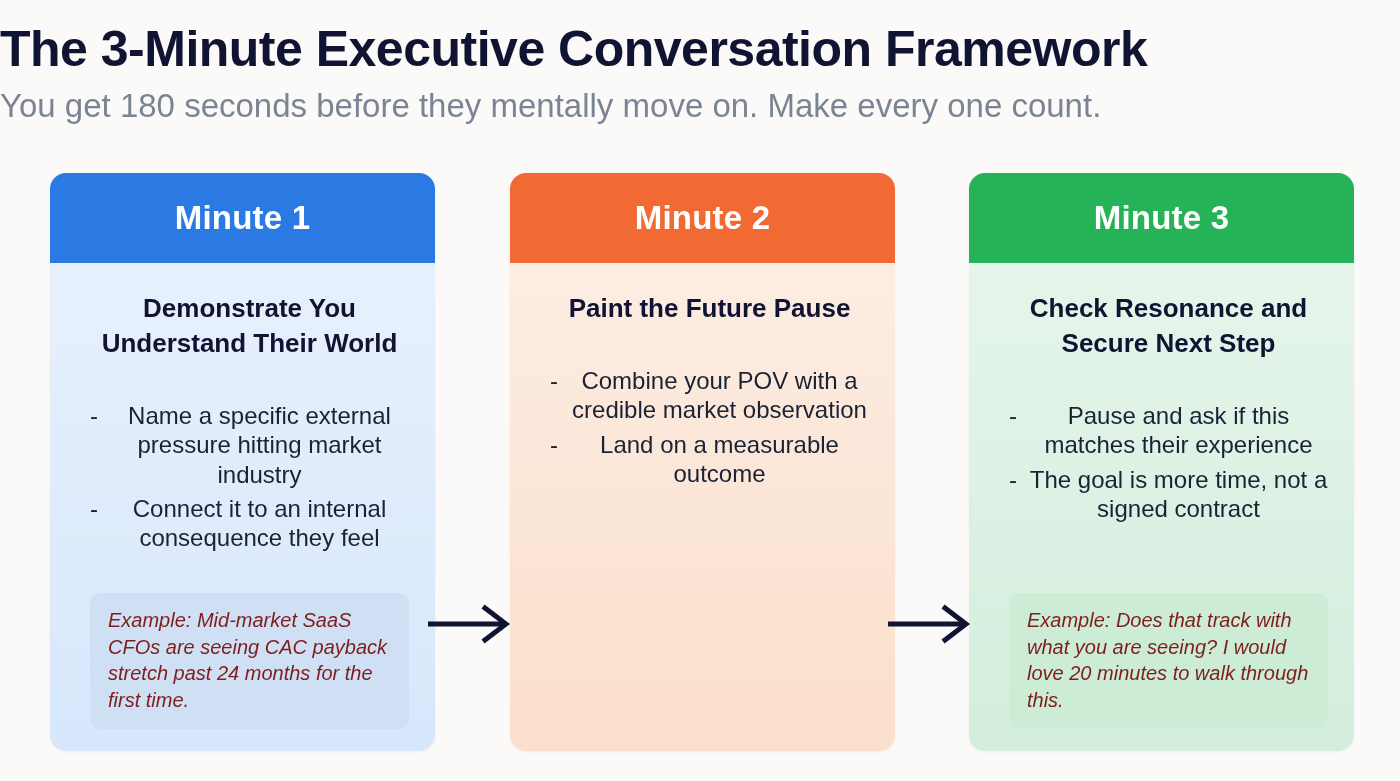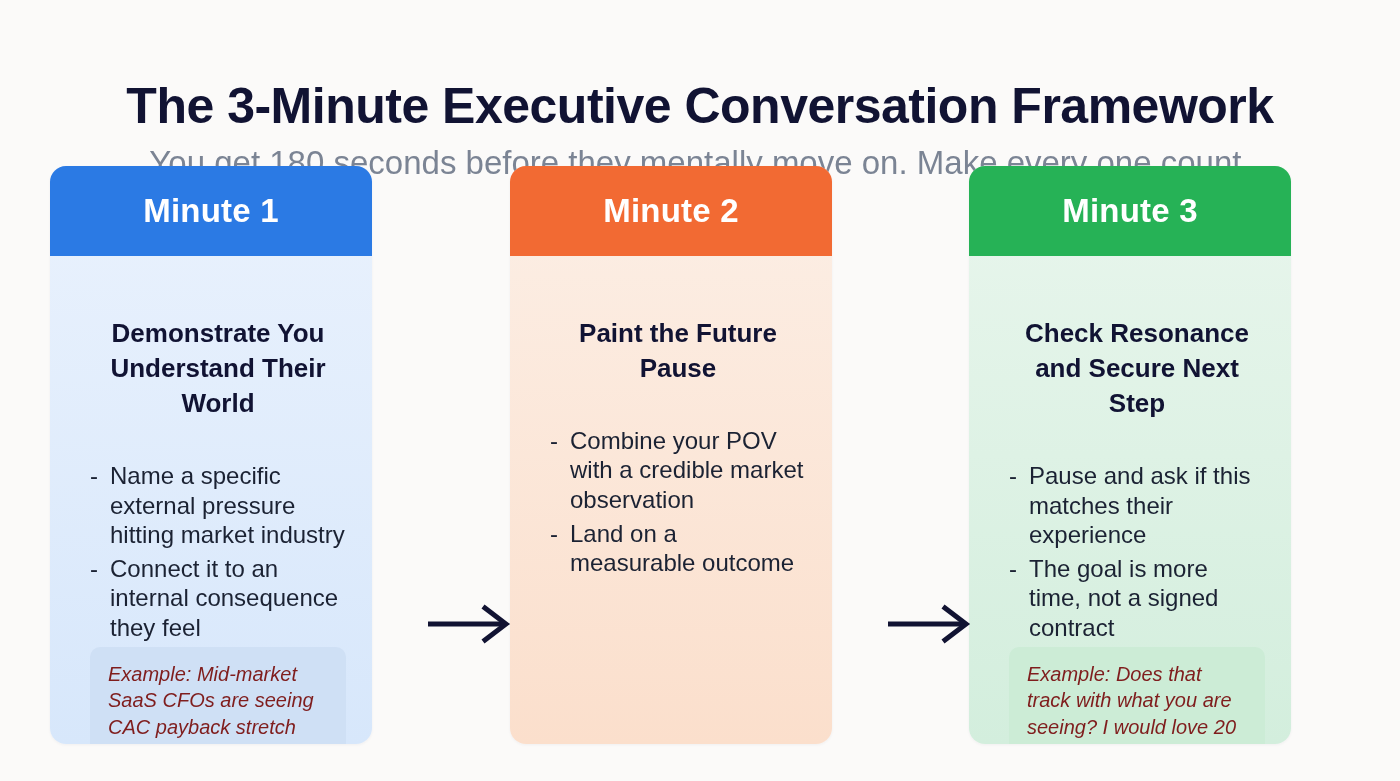--- a/index.html
+++ b/index.html
@@ -11,24 +11,22 @@
     height: 781px;
     background: #fbfaf9;
     font-family: "Liberation Sans", sans-serif;
     overflow: hidden;
     position: relative;
   }
 
   
   .header {
     width: 100%;
-    text-align: center;
-    padding-top: 34px;
+    padding-top: 21px;
     box-sizing: border-box;
-    margin-top: 44px;
   }
   .page-title {
     font-size: 50px;
     font-weight: bold;
     color: #111333;
     letter-spacing: -0.5px;
     line-height: 1.12;
     margin: 0;
   }
   .page-subtitle {
@@ -43,29 +41,28 @@
   .cards-row {
     position: absolute;
     top: 161px;
     left: 0;
     width: 1400px;
     height: 580px;
   }
 
   .card {
     position: absolute;
-    top: 5px;
-    width: 322px;
+    top: 12px;
+    width: 385px;
     height: 578px;
     border-radius: 16px;
     overflow: hidden;
     box-shadow: 0 1px 3px rgba(30,40,70,0.05);
     display: flex;
     flex-direction: column;
-    gap: 32px;
   }
   .card-1 { left: 50px;  background: linear-gradient(180deg, #eaf2fd 0%, #d7e7fb 100%); }
   .card-2 { left: 510px; background: linear-gradient(180deg, #fcefe6 0%, #fbdfcc 100%); }
   .card-3 { left: 969px; background: linear-gradient(180deg, #e9f6ed 0%, #d3eedd 100%); }
 
   .card-header {
     height: 90px;
     flex: 0 0 90px;
     display: flex;
     align-items: center;
@@ -110,20 +107,21 @@
     line-height: 1.22;
     margin-bottom: 5px;
   }
   .bullet-dash {
     flex: 0 0 auto;
     width: 20px;
     color: #1b2233;
   }
   .bullet-text {
     flex: 1 1 auto;
+    text-align: center;
   }
 
   .example-box {
     border-radius: 10px;
     padding: 14px 18px 16px 18px;
     box-sizing: border-box;
     text-align: left;
     font-size: 20px;
     font-style: italic;
     line-height: 1.32;

